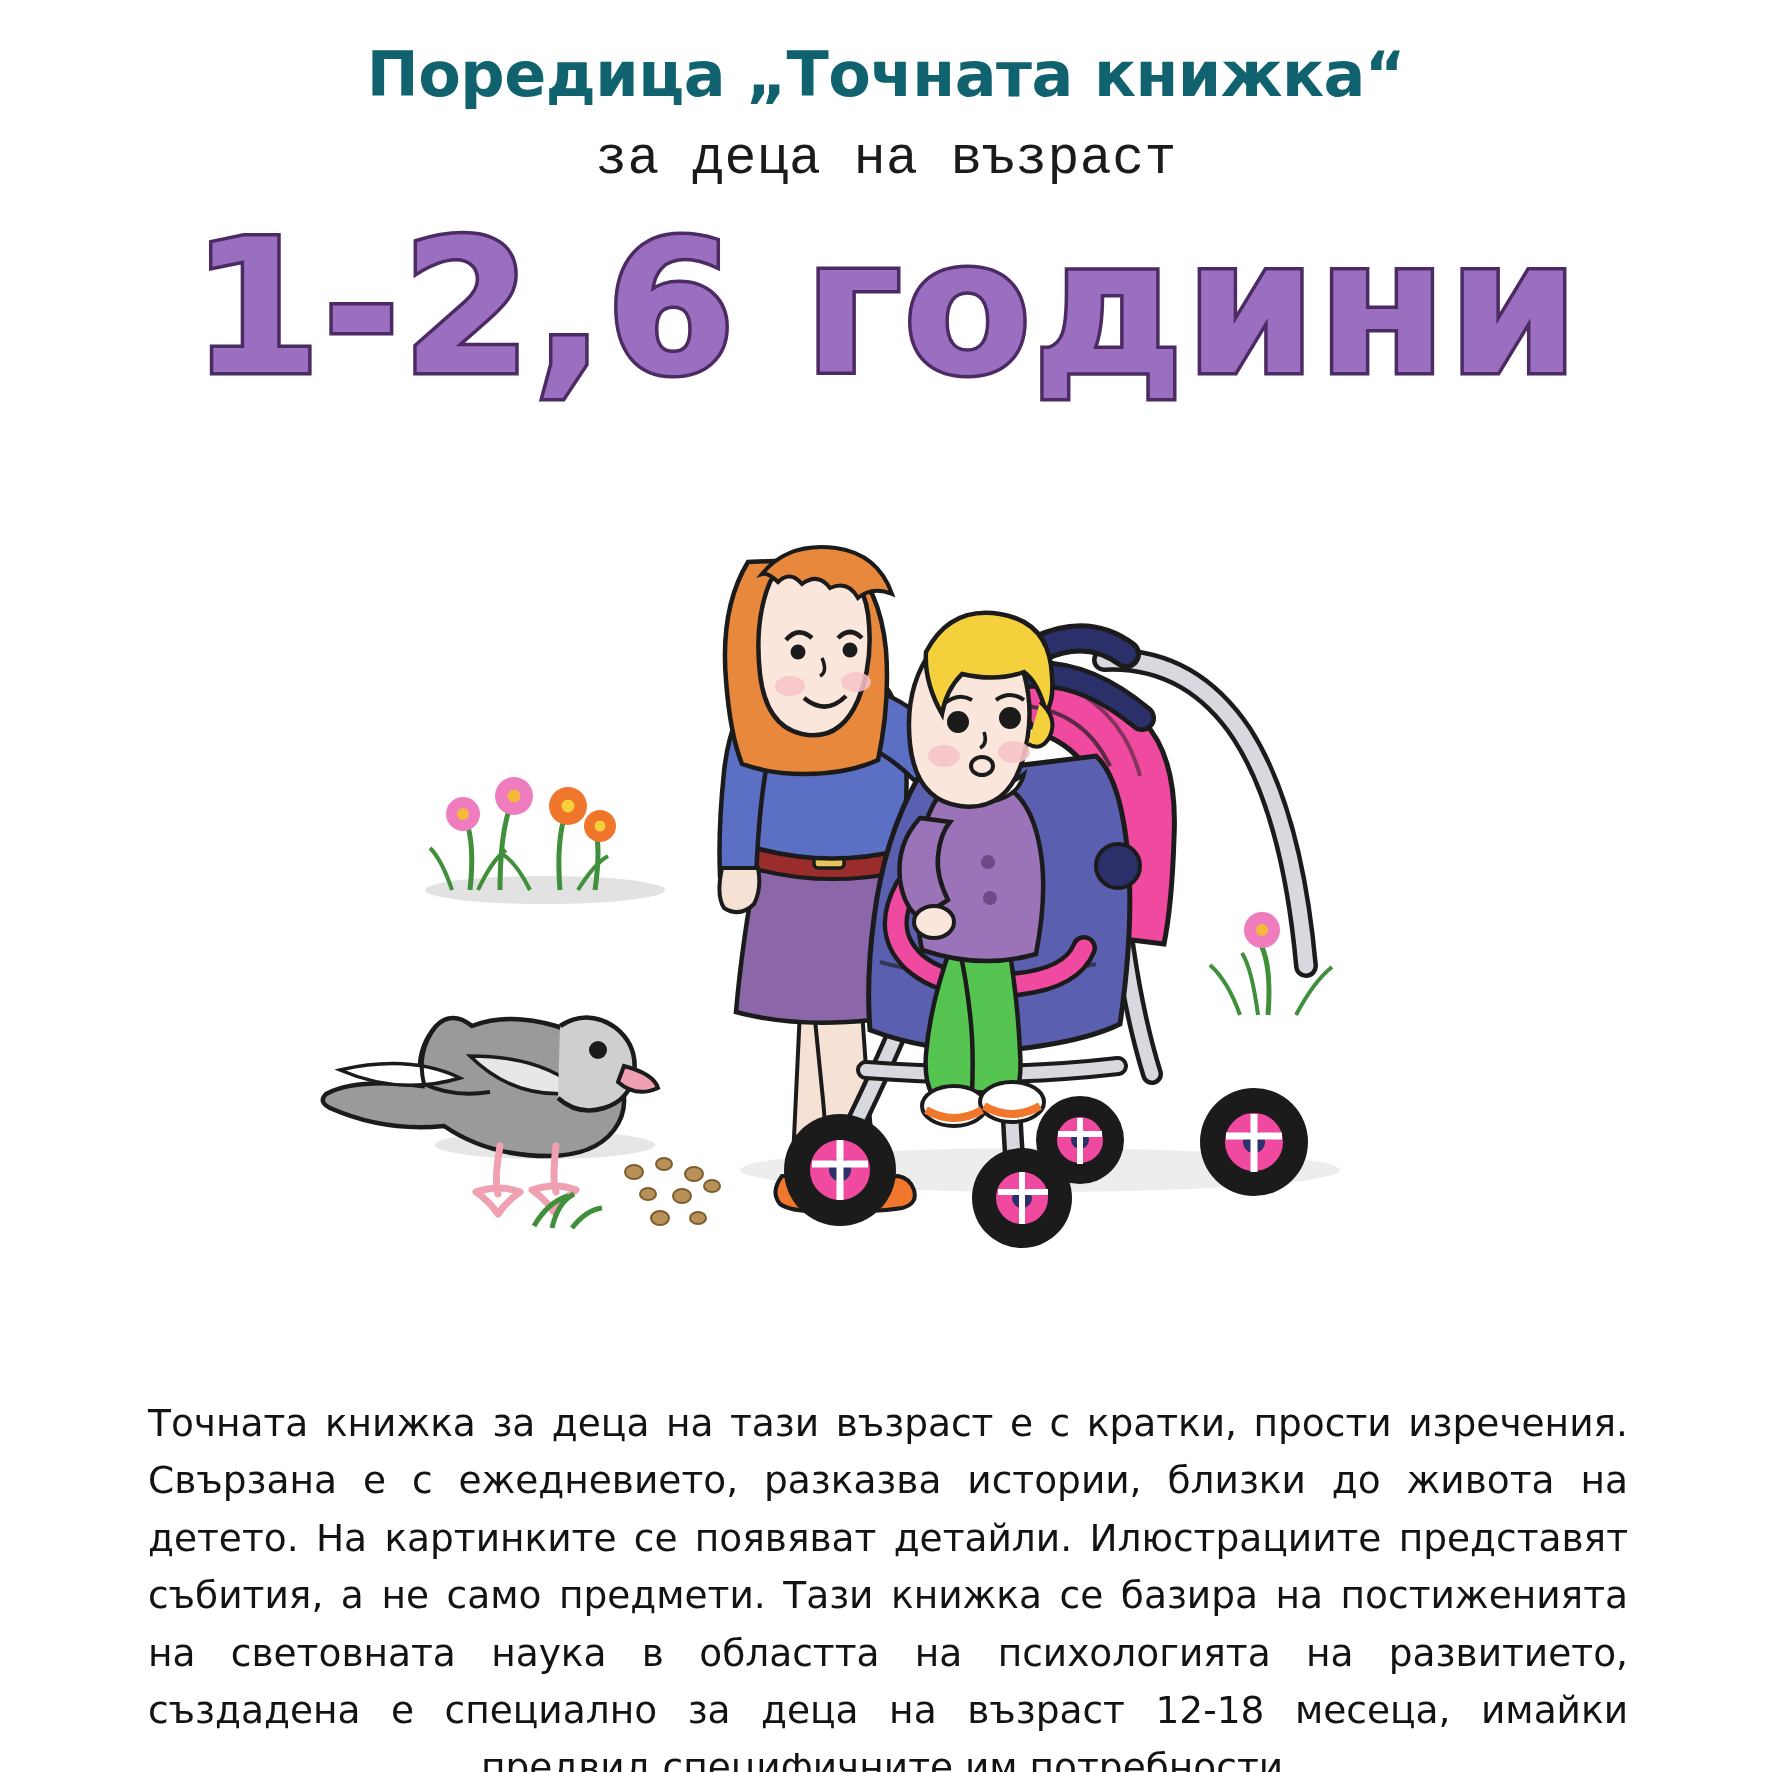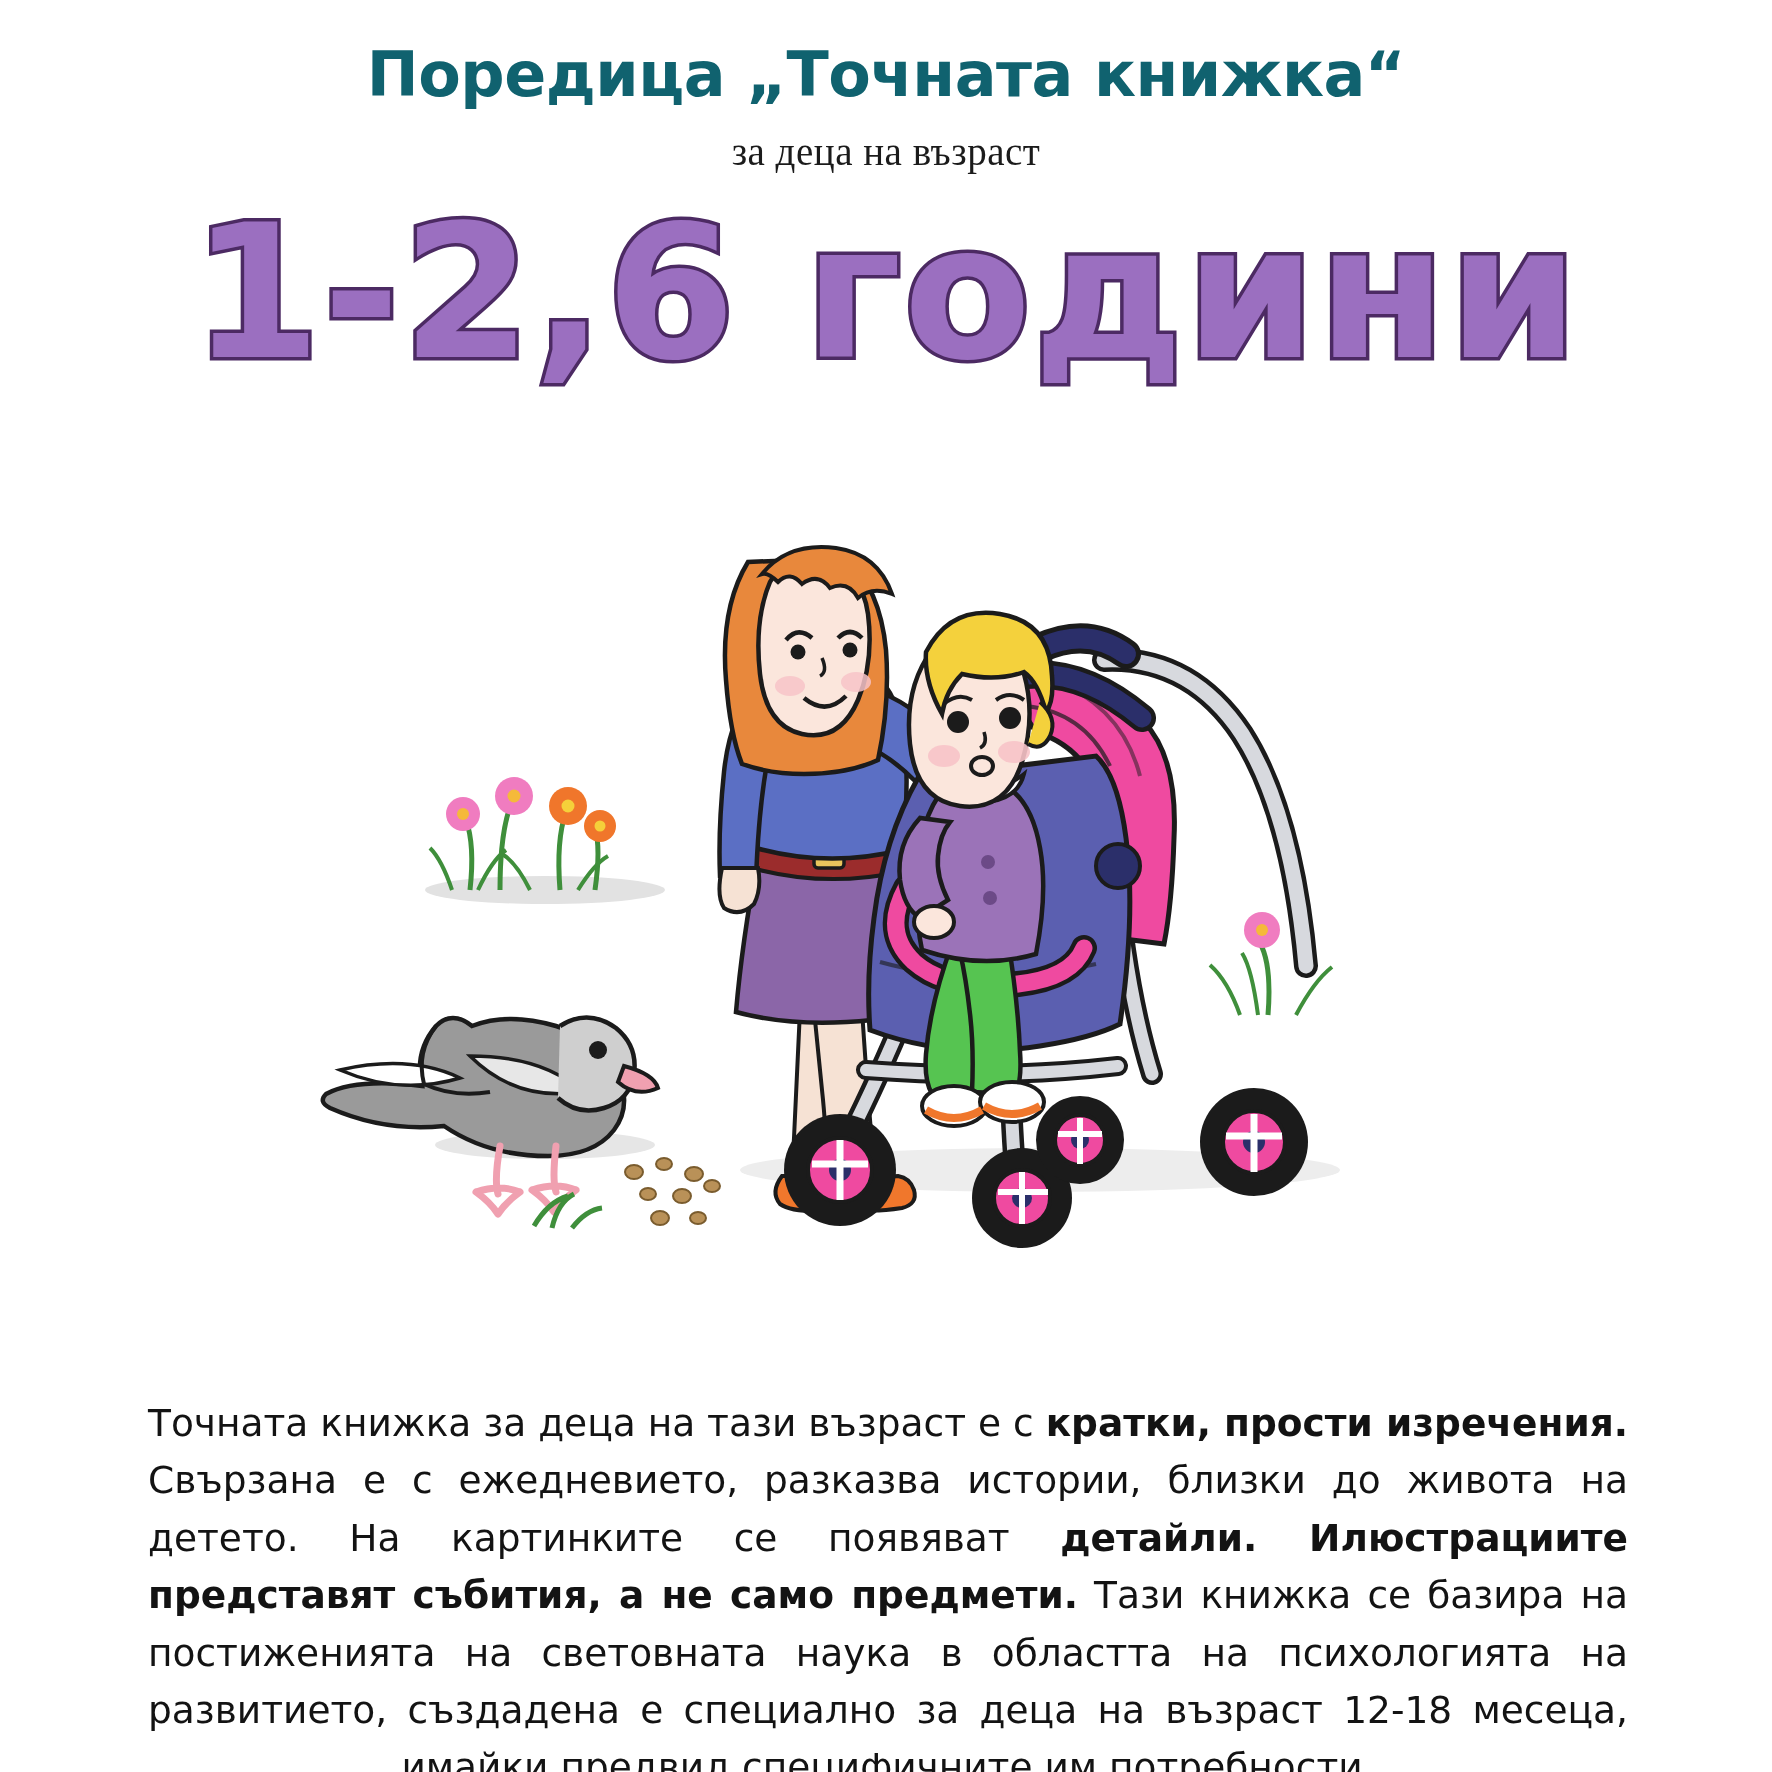--- a/index.html
+++ b/index.html
@@ -29,22 +29,22 @@
   }
   .series-title {
     font-family: "DejaVu Sans", sans-serif;
     font-weight: bold;
     font-size: 62px;
     color: #10626f;
     letter-spacing: -0.5px;
     line-height: 1.05;
   }
   .series-sub {
-    font-family: Liberation Serif, serif;
-    font-size: 39px;
+    font-family: Liberation Mono, monospace;
+    font-size: 53px;
     color: #1b1b1b;
     margin-top: 22px;
     letter-spacing: 0.5px;
   }
   .age-line {
     margin-top: 26px;
     font-family: "DejaVu Sans", sans-serif;
     font-weight: bold;
     font-size: 186px;
     line-height: 1;
@@ -70,21 +70,21 @@
     top: 1395px;
     left: 148px;
     width: 1480px;
     font-family: "DejaVu Sans", sans-serif;
     font-size: 37.5px;
     line-height: 1.53;
     color: #131313;
     text-align: center;
   }
   .body-copy p { margin: 0; text-align: justify; text-align-last: center; }
-  .body-copy b { font-weight: bold; }
+  .body-copy b { font-weight: normal; }
 </style>
 </head>
 <body>
 
 <div class="page">
 
   <div class="header">
     <div class="series-title">Поредица „Точната книжка“</div>
     <div class="series-sub">за деца на възраст</div>
     <div class="age-line">1-2,6 години</div>

